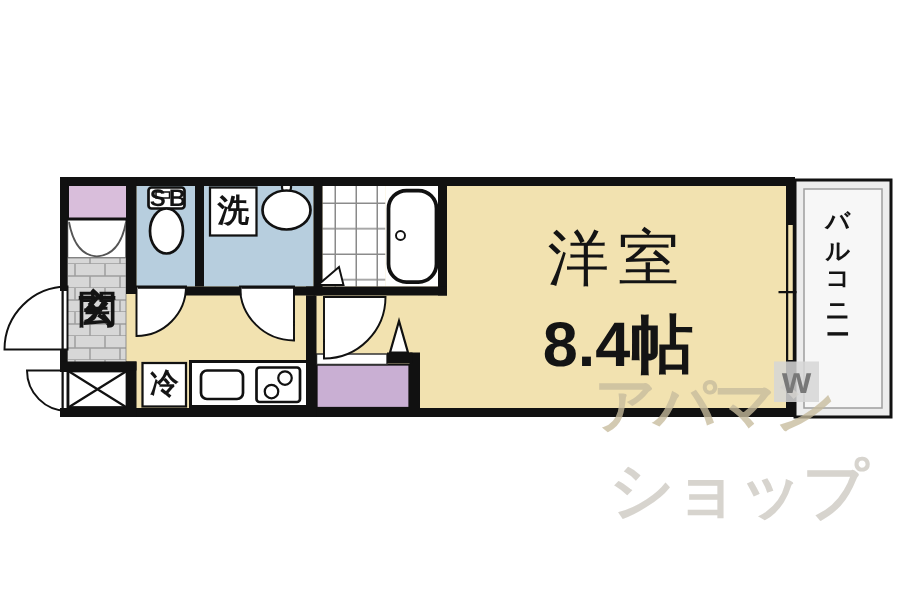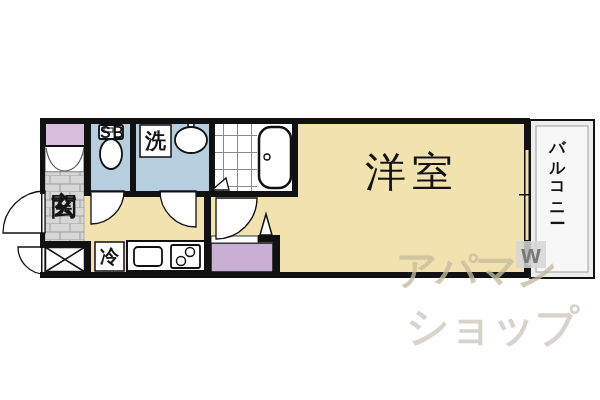--- a/index.html
+++ b/index.html
@@ -126,20 +126,21 @@
     <rect x="204" y="197" width="7" height="81"></rect>
     <rect x="273" y="235" width="7" height="37"></rect>
     <rect x="258" y="235" width="17" height="7"></rect>
   </g>
 
   <polygon points="212,190 226,178 229,190" fill="#fff" stroke="#111" stroke-width="1.3"></polygon>
   <polygon points="266,214 272,235 260,235" fill="#fff" stroke="#111" stroke-width="1.5"></polygon>
 </svg>
 
   <div class="lbl room-name">洋室</div>
+  <div class="lbl room-size">8.4帖</div>
   <div class="lbl genkan">
       <span class="vert">玄関</span>
     </div>
   <div class="lbl balcony">
       <span class="vert">バルコニー</span>
     </div>
   <div class="lbl sb">SB</div>
   <div class="lbl sen">洗</div>
   <div class="lbl rei">冷</div>
 

